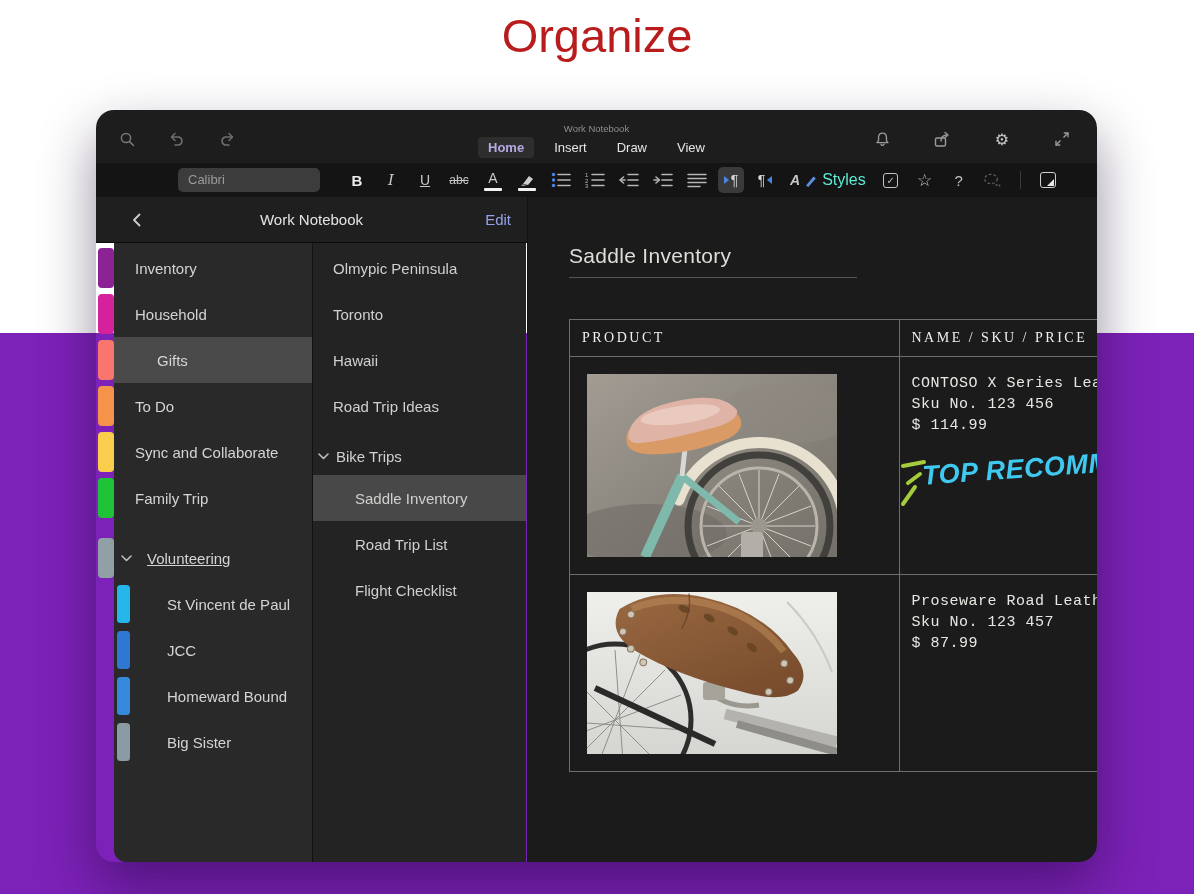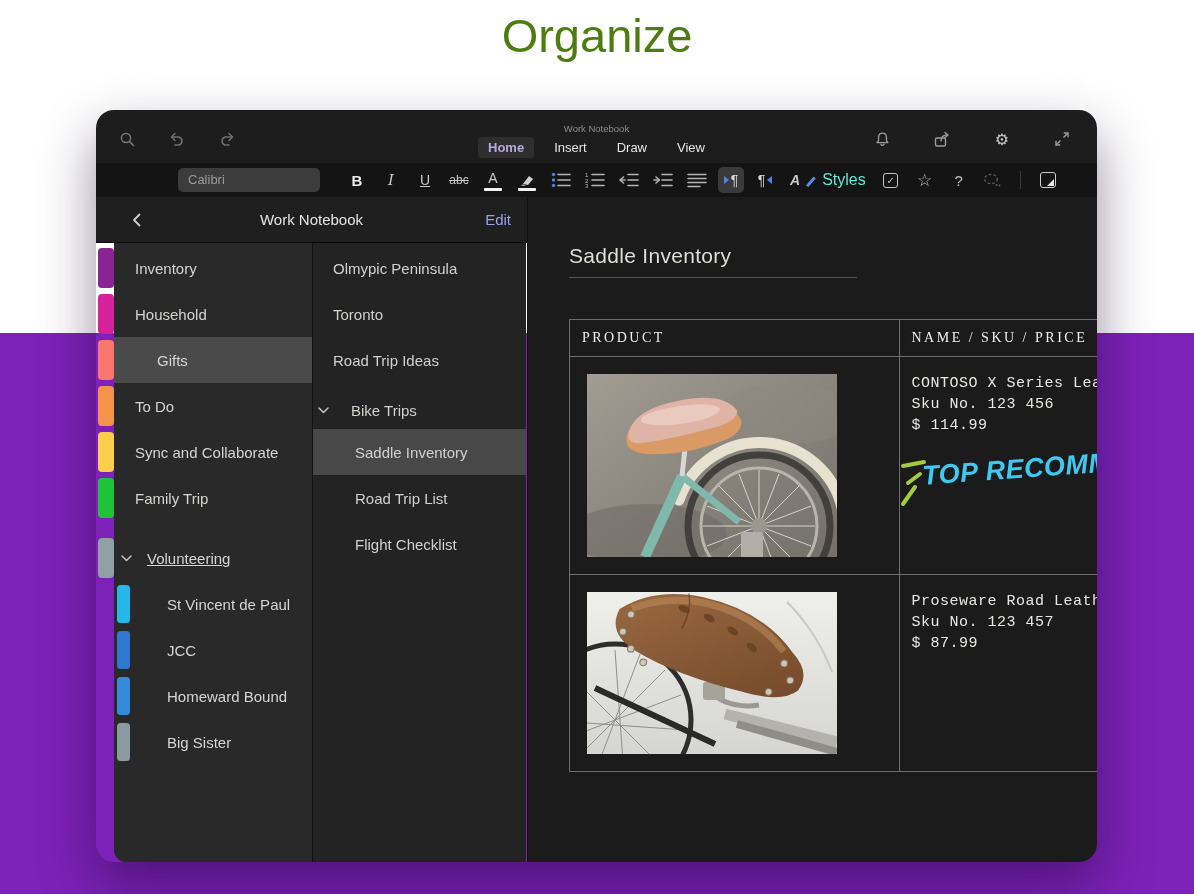--- a/index.html
+++ b/index.html
@@ -76,21 +76,21 @@
               border-bottom-left-radius:12px; padding-top:2px; }
   .pages { width:213px; background:#232323; padding-top:2px; }
 
   .row { height:46px; display:flex; align-items:center; color:#d4d4d2; font-size:15px; padding-left:21px; }
   .row.sel { background:#4a4a4a;padding-left:43px; }
   .row.group { padding-left:7px; gap:15px; margin-top:14px;text-decoration:underline; }
   .row.child { padding-left:53px; position:relative; }
   .mini-tab { position:absolute; left:3px; top:4px; width:13px; height:38px; border-radius:3.5px; }
 
   .prow { height:46px; display:flex; align-items:center; color:#d0d0ce; font-size:15px; padding-left:20px; }
-  .prow.group { padding-left:5px; gap:22px; margin-top:8px; height:38px; }
+  .prow.group { padding-left:5px; gap:7px; margin-top:8px; height:38px; }
   .prow.child { padding-left:42px; }
   .prow.sel { background:#484848; }
 
   
   .content { flex:1; background:#1b1b1b; border-left:1px solid #121212; position:relative;
              padding:47px 0 0 41px; overflow:hidden; }
   .page-title { font-size:21px; color:#dedeD9; letter-spacing:.3px; }
   .title-underline { width:288px; height:1px; background:#55554f; margin-top:9px; }
 
   .mono { font-family:"Liberation Mono","DejaVu Sans Mono",monospace; }
@@ -108,21 +108,21 @@
                      letter-spacing:.5px; transform:rotate(-4deg); white-space:nowrap; }
   .annotation-marks { position:absolute; left:-24px; top:4px; }
 
   svg { display:block; }
 </style>
 </head>
 <body>
 
 <div class="purple-band" style="background: rgb(125, 34, 184);"></div>
 
-<div class="hero-title" style="color: #4d7c0f;">Organize</div>
+<div class="hero-title" style="color: #b91c1c;">Organize</div>
 
 <div class="window">
 
   <div class="titlebar">
     <div class="tb-left">
       <div class="tool tb-icon">
         <svg width="17" height="17" viewBox="0 0 17 17">
             <circle cx="7" cy="7" r="4.6" fill="none" stroke="#787878" stroke-width="1.5"></circle>
             <line x1="10.6" y1="10.6" x2="14.5" y2="14.5" stroke="#787878" stroke-width="1.5" stroke-linecap="round"></line>
           </svg>
@@ -335,20 +335,21 @@
           </div>
           <div class="row child">
             <span class="mini-tab" style="background: rgb(139, 155, 163);"></span>
             <span>Big Sister</span>
           </div>
         </div>
 
         <div class="pages">
           <div class="prow">Olmypic Peninsula</div>
           <div class="prow">Toronto</div>
+          <div class="prow">Hawaii</div>
           <div class="prow">Road Trip Ideas</div>
           <div class="prow group">
             <svg width="11" height="7" viewBox="0 0 11 7">
                 <path d="M1 1 L5.5 5.5 L10 1" fill="none" stroke="#bdbdbd" stroke-width="1.6" stroke-linecap="round" stroke-linejoin="round"></path>
               </svg>
             <span>Bike Trips</span>
           </div>
           <div class="prow child sel">Saddle Inventory</div>
           <div class="prow child">Road Trip List</div>
           <div class="prow child">Flight Checklist</div>

